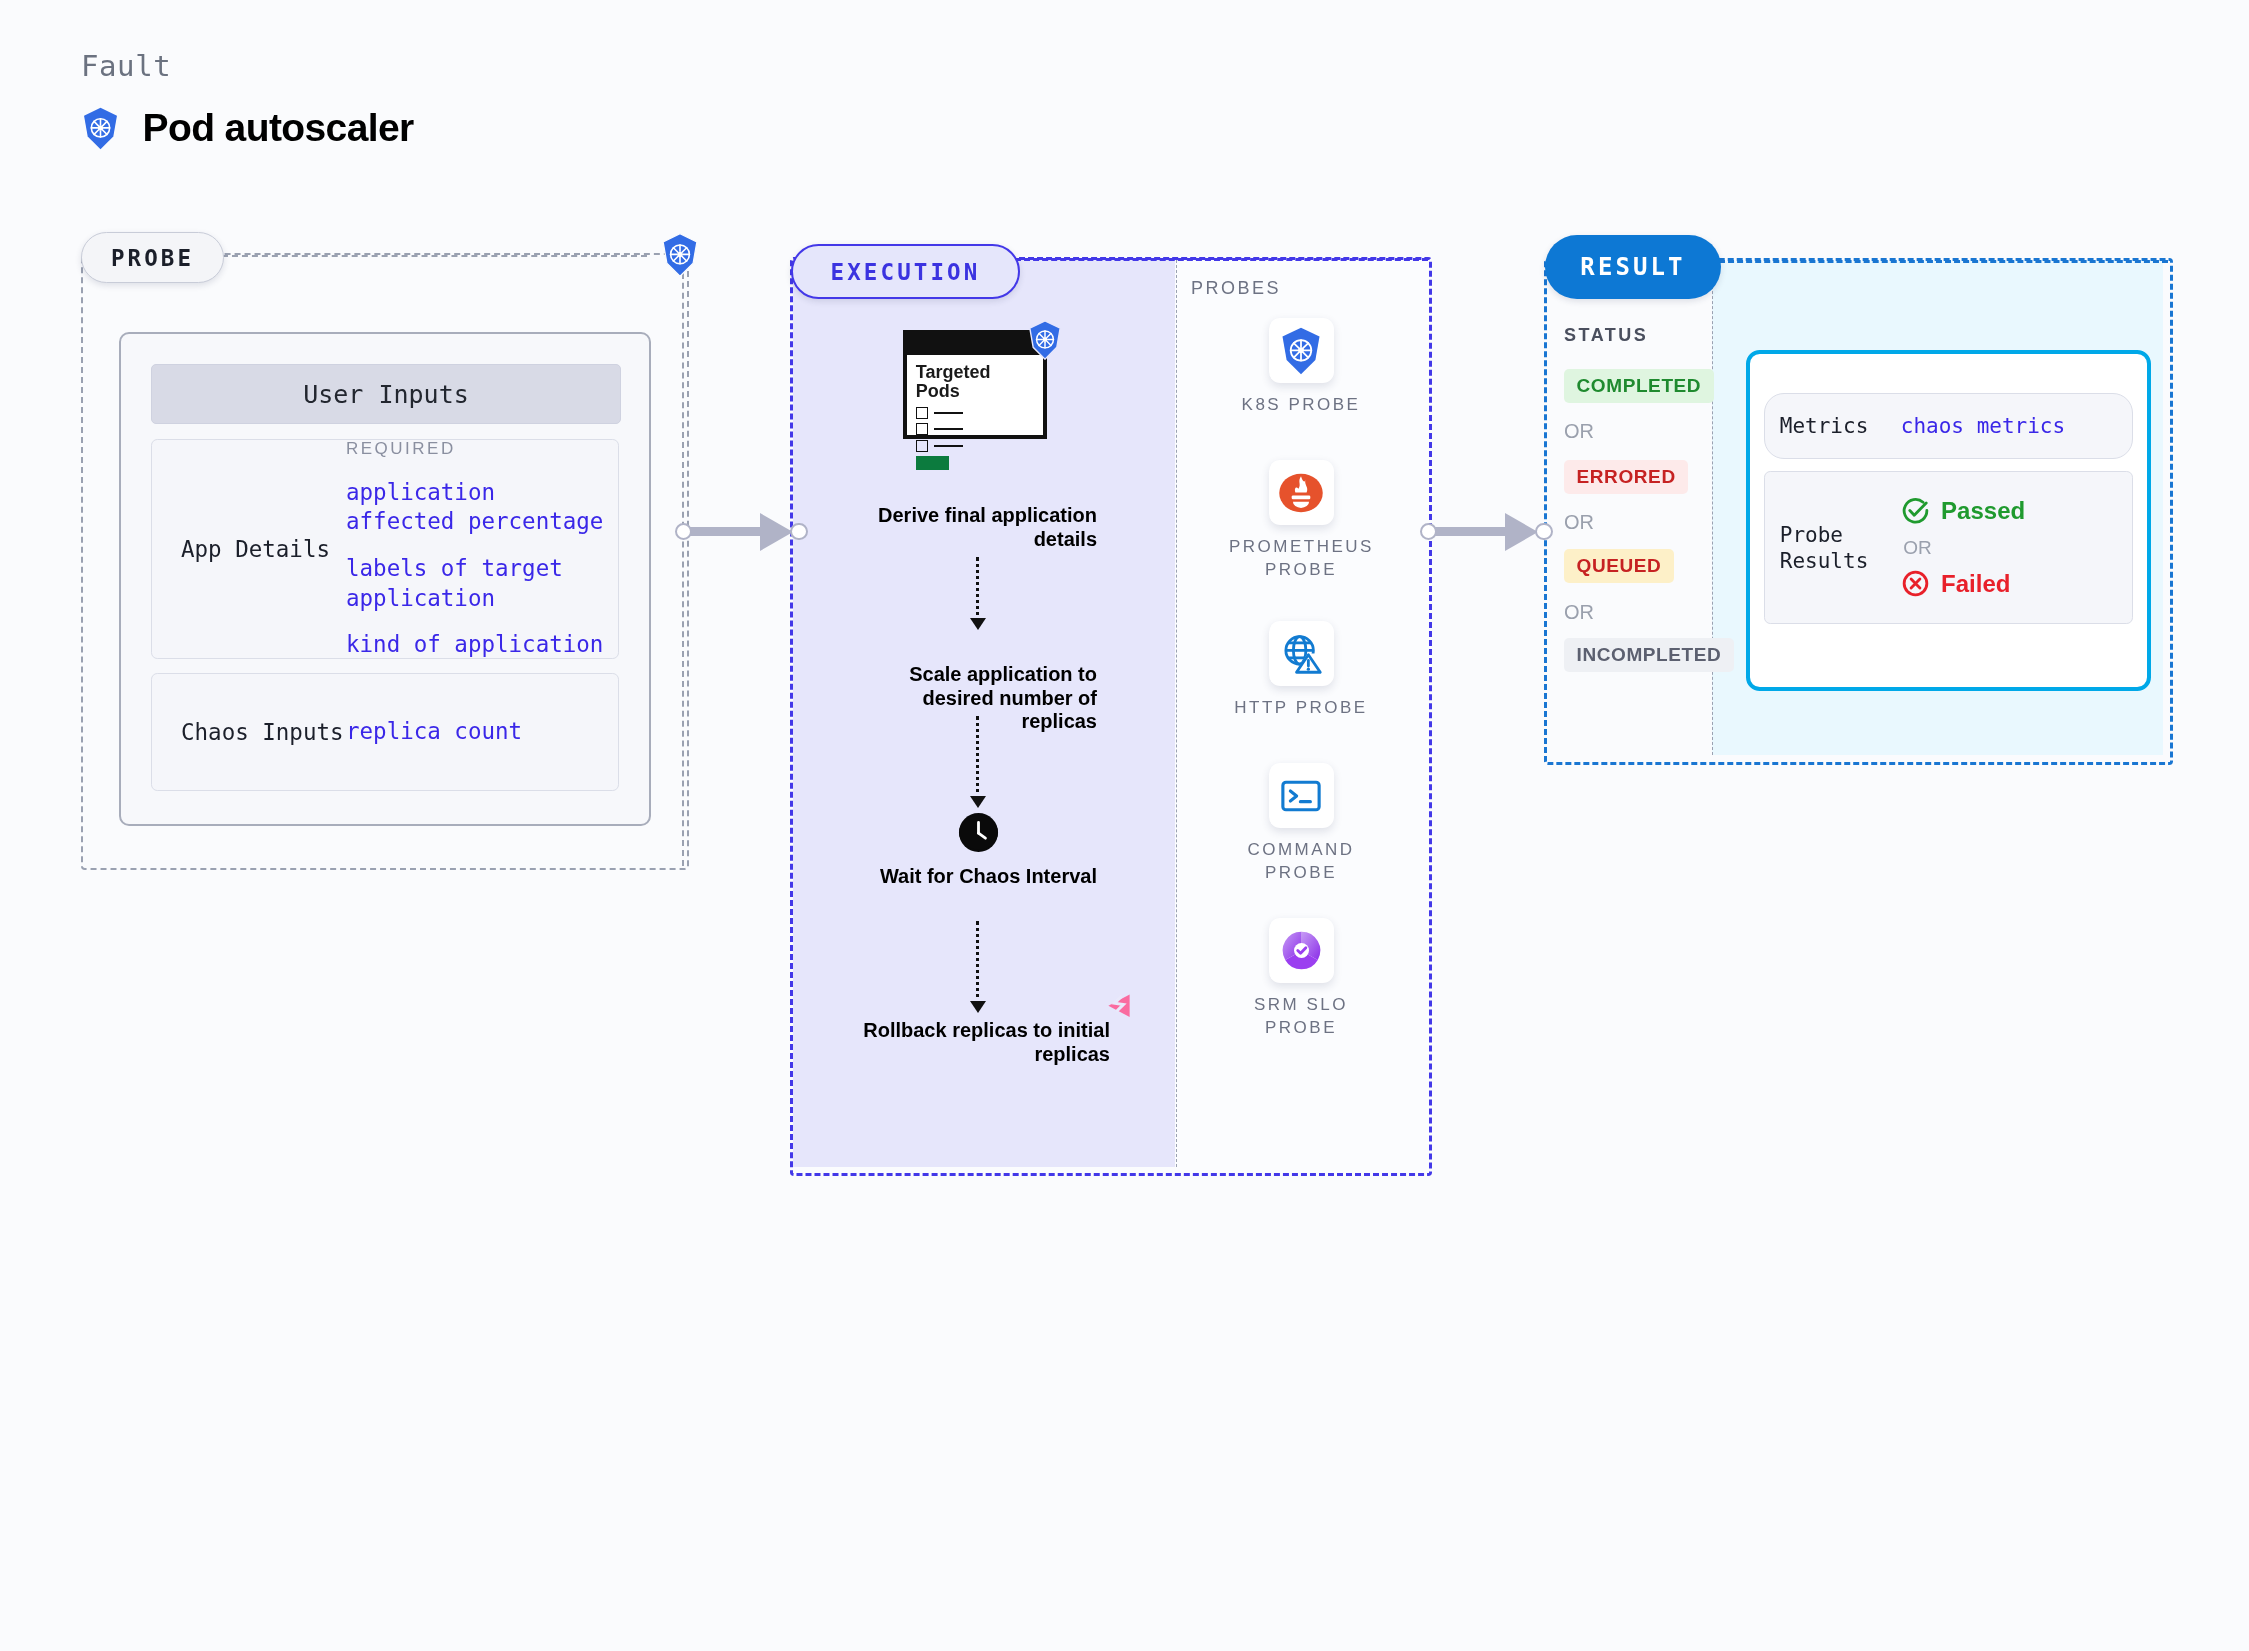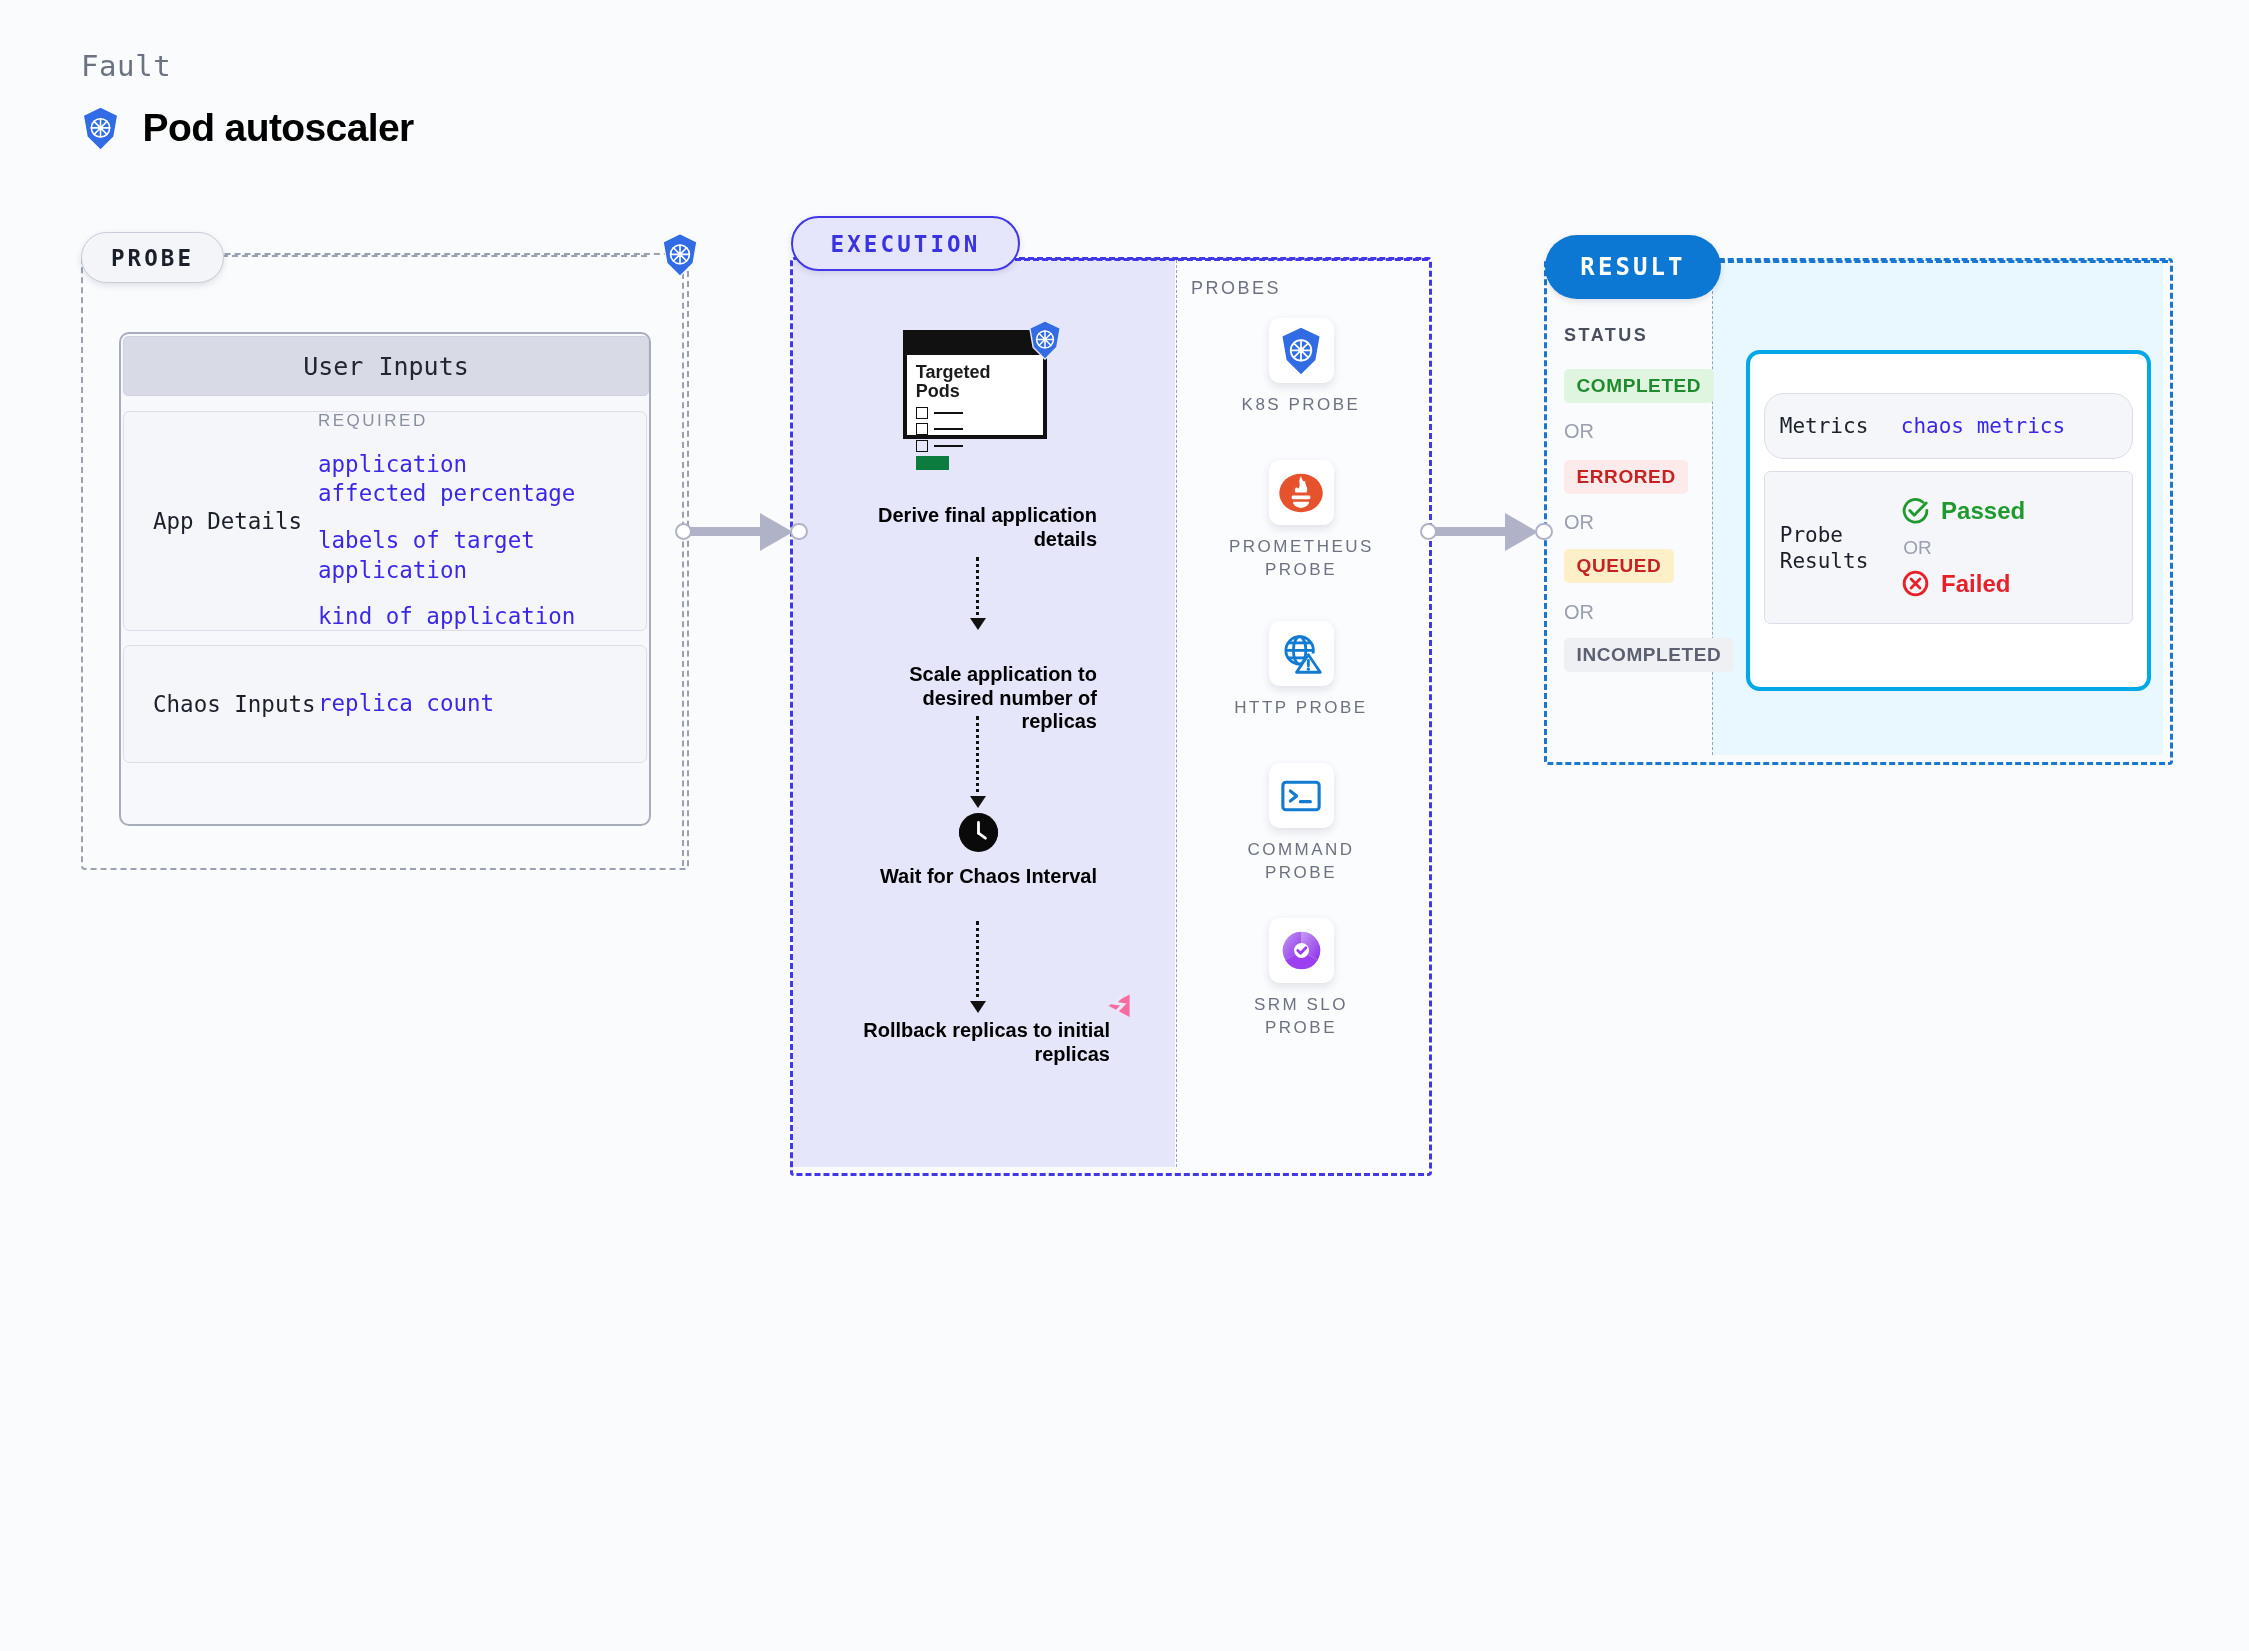--- a/index.html
+++ b/index.html
@@ -36,21 +36,21 @@
     font-family:"DejaVu Sans Mono","Liberation Mono",monospace;
     font-weight:bold;letter-spacing:3.1px;
     box-shadow:0 2.5px 6.3px rgba(30,40,80,.13);
     z-index:12;
   }
   #pill-tune{
     left:81px;top:232px;width:141px;height:49px;
     background:#f4f5f8;border:1.9px solid #c8ccd8;color:#1b1f2a;font-size:22.5px;
   }
   #pill-execution{
-    left:791px;top:216px;width:225px;height:51px;
+    left:791px;top:244px;width:225px;height:51px;
     background:#e5e6fb;border:2.5px solid #4338e8;color:#3b33e0;font-size:22.5px;
   }
   #pill-result{
     left:1545px;top:235px;width:176px;height:64px;
     background:#0d78d4;border:none;color:#fff;font-size:24px;
   }
 
   
   .sect{position:absolute;}
   #sect-tune{
@@ -96,21 +96,21 @@
   .conn-head{
     position:absolute;top:3.8px;width:0;height:0;
     border-top:19px solid transparent;border-bottom:19px solid transparent;
     border-left:33px solid #b0b3c7;
   }
 
   
   #tune-card{
     left:119px;top:332px;width:532px;height:494px;
     background:#f7f8fb;border:2.5px solid #a8adbb;border-radius:10px;
-    box-sizing:border-box;padding:2px;
+    box-sizing:border-box;padding:30px;
   }
   .subcard{
     background:#f5f6fa;border:1.3px solid #dbdee8;border-radius:6.3px;
     box-sizing:border-box;
   }
   #user-inputs-bar{
     width:100%;height:58px;background:#d8dae6;border:1.3px solid #cfd2e0;
     border-radius:5px;display:flex;align-items:center;justify-content:center;
     font-family:"DejaVu Sans Mono","Liberation Mono",monospace;
     font-size:25px;color:#22262f;

